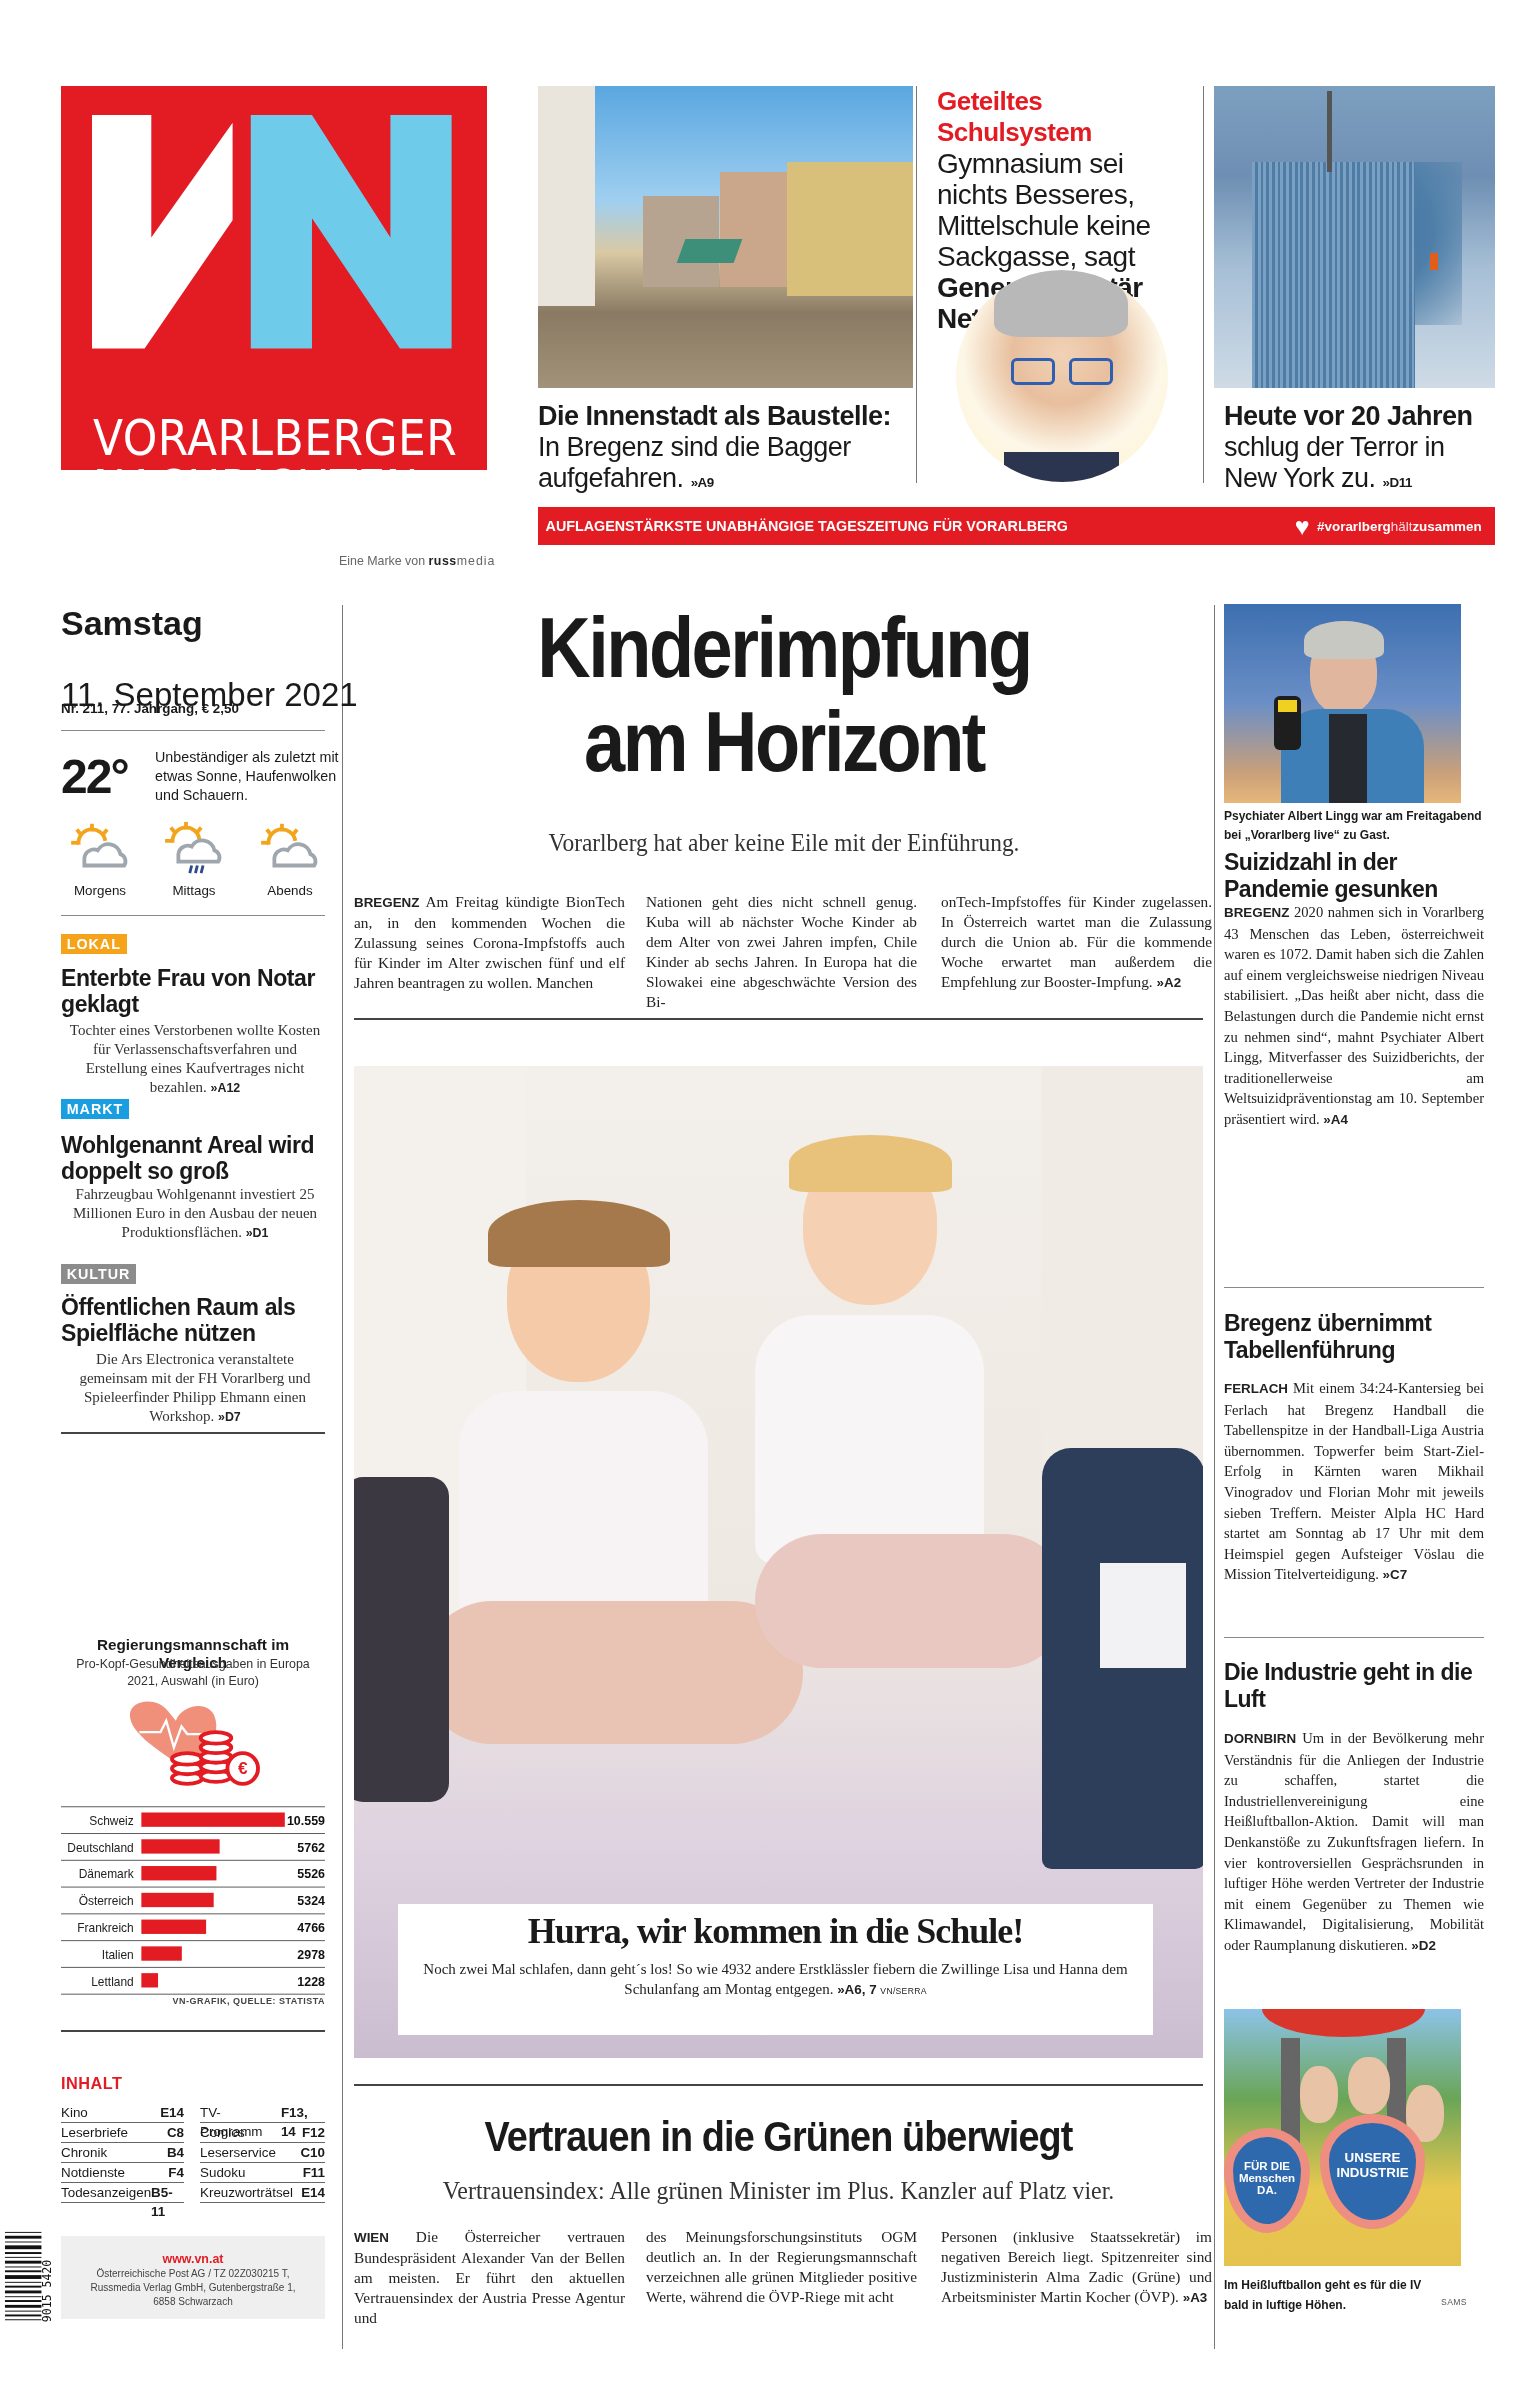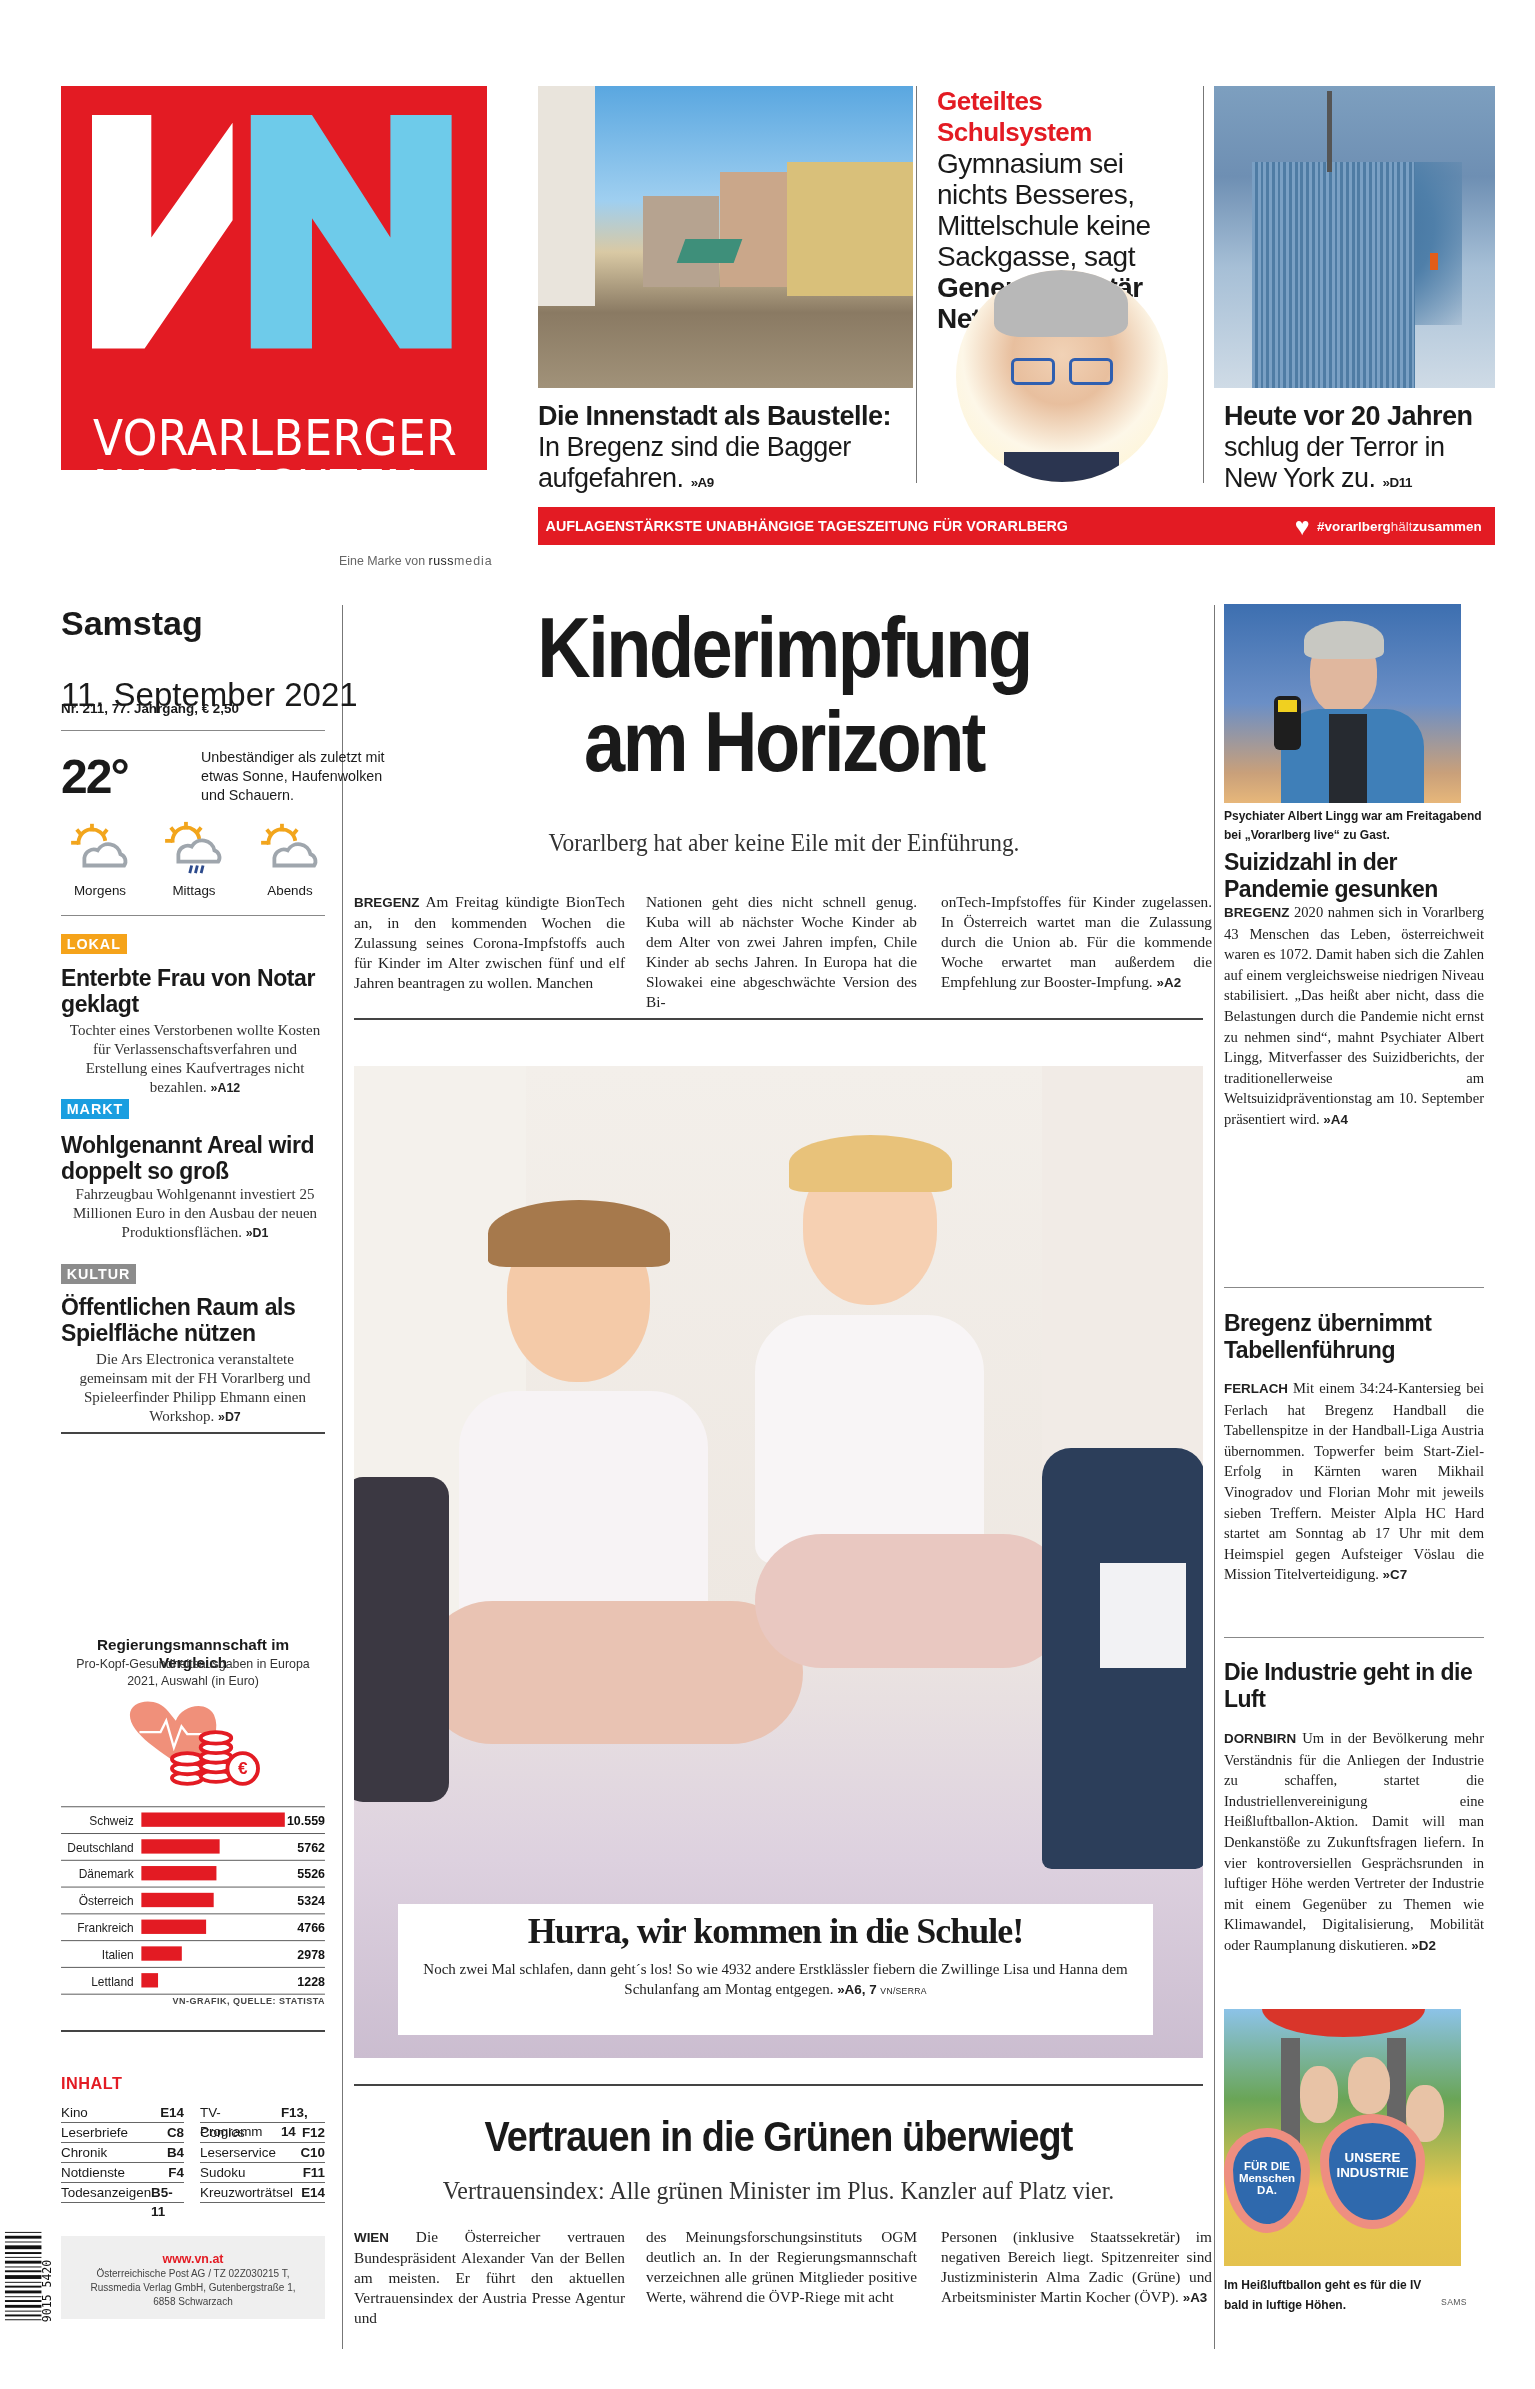--- a/index.html
+++ b/index.html
@@ -12,37 +12,37 @@
   .vline { position: absolute; width: 1px; background: #777; }
   .hline { position: absolute; height: 1.9px; background: #444; }
   .hline.thin { height: 1px; background: #888; }
 
   
   #logo { left: 61px; top: 86px; width: 426px; height: 384px; background: #e31b23; }
   #logo svg { position: absolute; left: 31px; top: 29px; }
   #logo .brand { position: absolute; left: 32px; top: 327px; color: #fff; font-size: 50px; line-height: 50px; letter-spacing: 0.5px; font-family: "DejaVu Sans", sans-serif; font-weight: normal; transform: scaleX(0.88); transform-origin: left top; }
   #logo .brand span { display: block; }
   #russ { left: 339px; top: 554px; font-size: 12.4px; color: #666; }
-  #russ b { color: #222; font-weight: 400; letter-spacing: 0.5px; }
+  #russ b { color: #222; font-weight: 700; letter-spacing: 0.5px; }
 
   
   .photo { position: absolute; overflow: hidden; }
   .teaser-h { font-weight: bold; font-size: 27px; line-height: 31px; letter-spacing: -0.5px; }
   .teaser-t { font-size: 27px; line-height: 31px; letter-spacing: -0.5px; }
   .ref { font-weight: bold; font-size: 13.4px; }
 
   #redbar { left: 538px; top: 507px; width: 957px; height: 38px; background: #e31b23; color: #fff; font-weight: bold; font-size: 14.3px; display: flex; align-items: center; justify-content: space-between; padding: 0 13.4px 0 7.6px; }
   #redbar .tag { display: flex; align-items: center; gap: 7.6px; font-size: 13.4px; font-weight: bold; }
 
   
   #day { left: 61px; top: 604px; font-size: 34px; font-weight: bold; }
   #date { left: 61px; top: 676px; font-size: 33px; }
   #issue { left: 61px; top: 701px; font-size: 13.4px; font-weight: bold; }
   #temp { left: 61px; top: 749px; font-size: 48px; font-weight: 900; letter-spacing: -1.9px; }
-  #wx-text { left: 155px; top: 748px; width: 191px; font-size: 14.3px; line-height: 19px; margin-left: 46px; }
+  #wx-text { left: 155px; top: 748px; width: 191px; font-size: 14.3px; line-height: 19px; }
   .wx { position: absolute; top: 820px; width: 86px; text-align: center; }
   .wx .lbl { font-size: 13.4px; margin-top: 3.8px; }
   .kicker { position: absolute; left: 61px; color: #fff; font-weight: 900; font-size: 14.3px; letter-spacing: 1px; padding: 1.9px 5.7px; }
   .lh { position: absolute; left: 61px; width: 277px; font-weight: 900; font-size: 23px; line-height: 26px; letter-spacing: -0.4px; }
   .lt { position: absolute; left: 61px; width: 268px; font-size: 15px; line-height: 19px; color: #333; }
   .lt b { font-family: "Liberation Sans", sans-serif; font-weight: 900; color: #222; font-size: 12.4px; }
 
   
   #chart-title { left: 61px; top: 1636px; width: 264px; text-align: center; font-weight: 900; font-size: 15.3px; }
   #chart-sub { left: 61px; top: 1656px; width: 264px; text-align: center; font-size: 12.4px; line-height: 17px; color: #333; }

